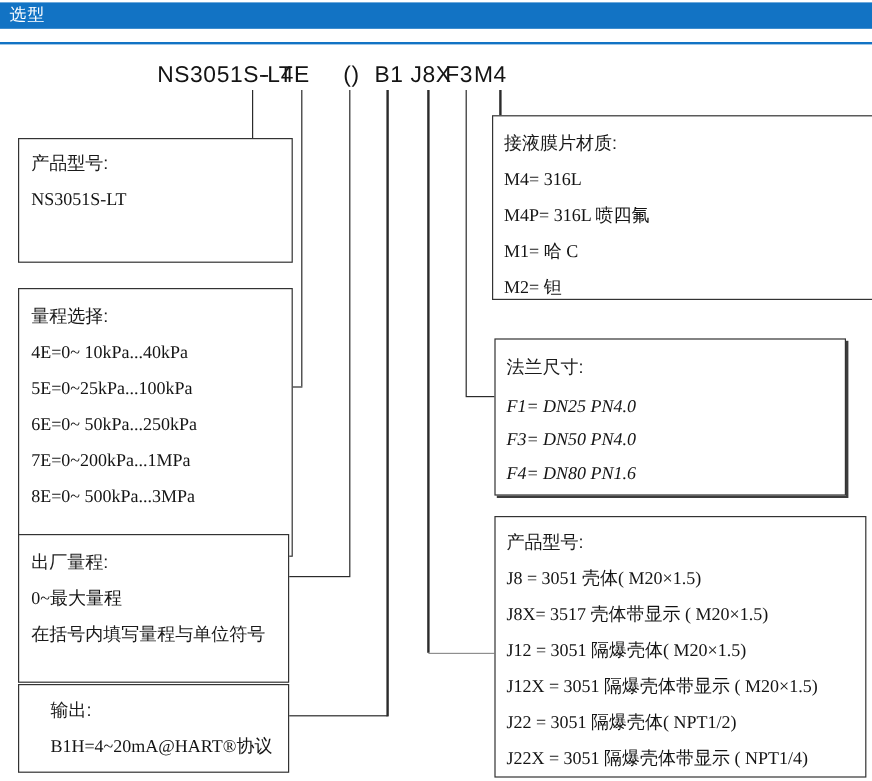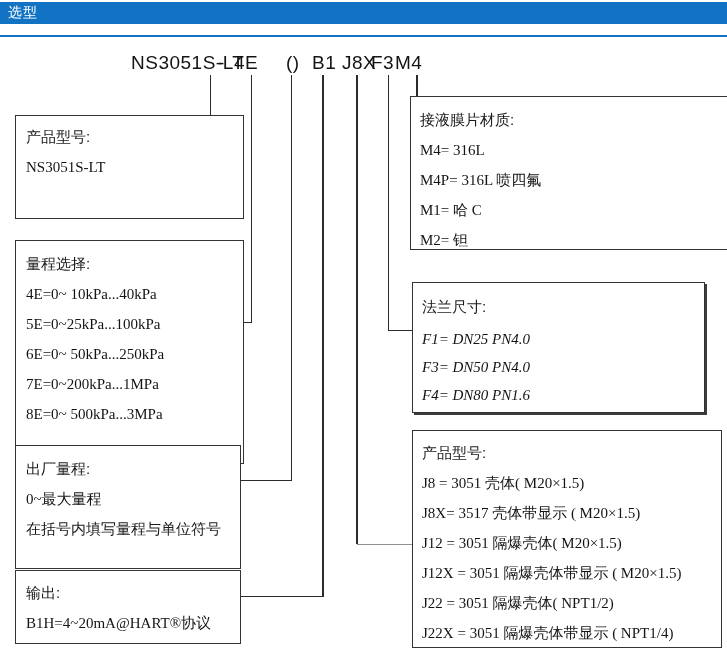--- a/index.html
+++ b/index.html
@@ -69,21 +69,21 @@
     <span class="ln row30">7E=0~200kPa...1MPa</span>
     <span class="ln row30">8E=0~ 500kPa...3MPa</span>
   </div>
 
   <div class="box" style="left:15px;top:445px;width:226px;height:124px;padding:8px 0 0 10px">
     <span class="hd row30">出厂量程:</span>
     <span class="ln row30">0~最大量程</span>
     <span class="hd row30">在括号内填写量程与单位符号</span>
   </div>
 
-  <div class="box" style="left:15px;top:570px;width:226px;height:74px;padding:7px 0 0 10px">
+  <div class="box" style="left:15px;top:570px;width:226px;height:74px;padding:7px 0 0 26px">
     <span class="hd row30">输出:</span>
     <span class="ln row30">B1H=4~20mA@HART®协议</span>
   </div>
 
   <div class="box" style="left:410px;top:96px;width:318px;height:154px;padding:8px 0 0 9px">
     <span class="hd row30">接液膜片材质:</span>
     <span class="ln row30">M4= 316L</span>
     <span class="ln row30">M4P= 316L 喷四氟</span>
     <span class="ln row30">M1= 哈 C</span>
     <span class="ln row30">M2= 钽</span>

